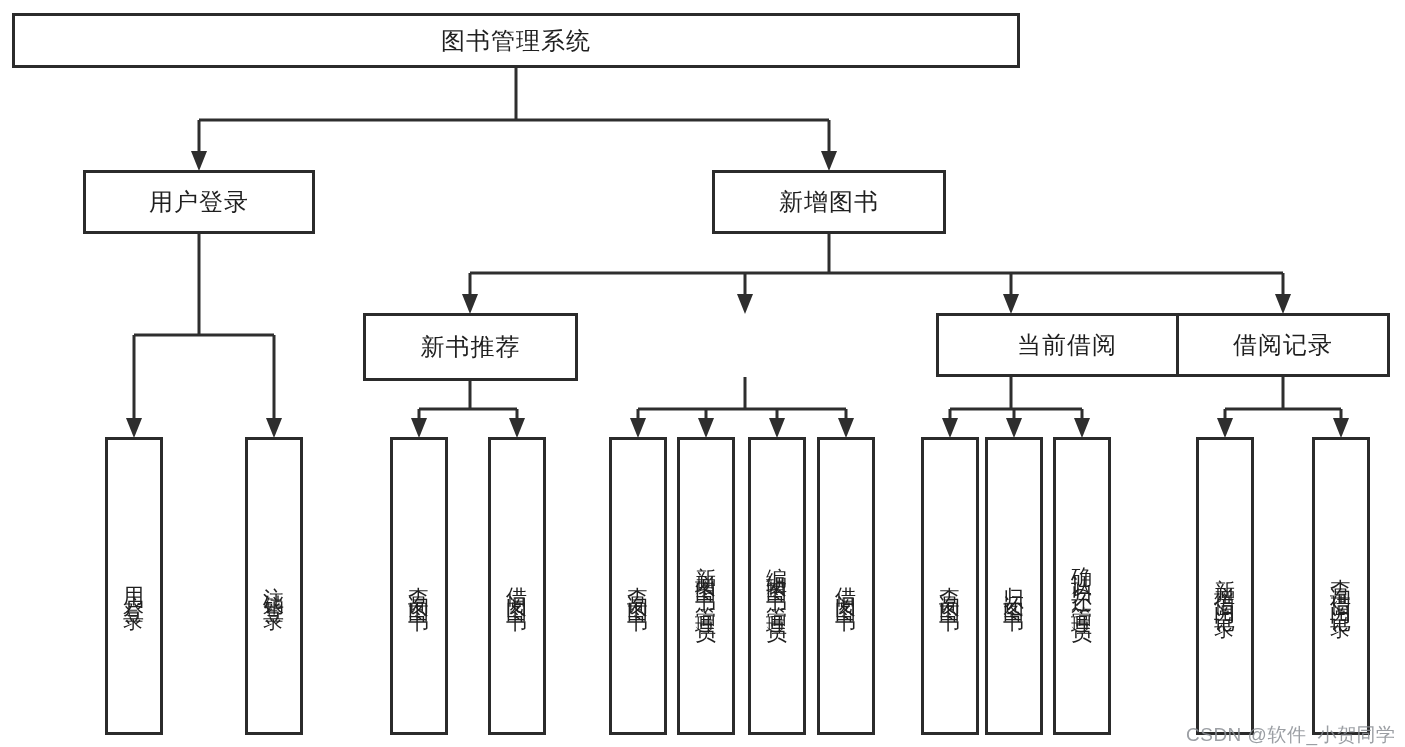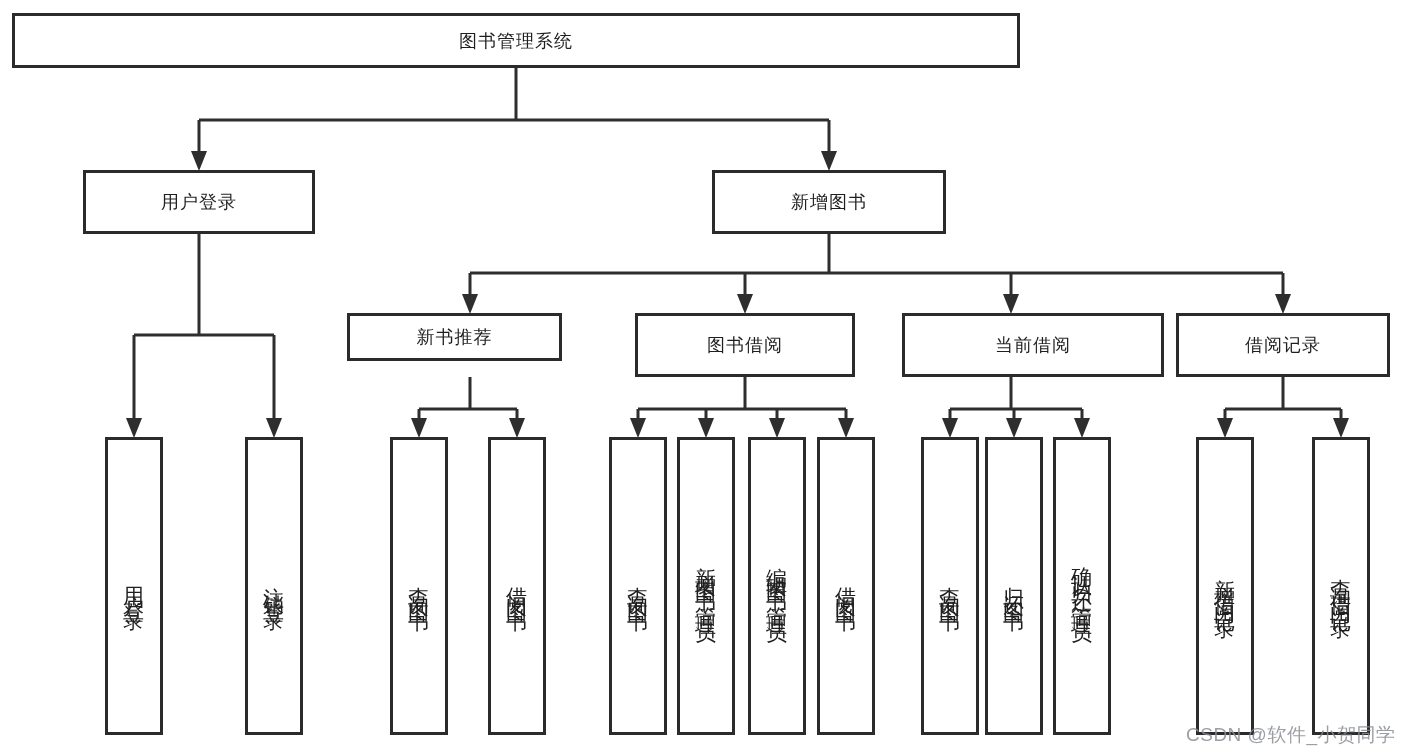--- a/index.html
+++ b/index.html
@@ -20,21 +20,21 @@
   }
   .wires{position:absolute;left:0;top:0;width:1405px;height:747px;}
   .wires path{stroke:var(--line);stroke-width:3;fill:none;}
   .wires polygon{fill:var(--line);stroke:none;}
   .box{
     position:absolute;
     box-sizing:border-box;
     background:#fff;
     border:3px solid var(--box-border);
     display:flex;align-items:center;justify-content:center;
-    font-size:18px;
+    font-size:24px;
     letter-spacing:1px;
     white-space:nowrap;
     z-index:2;
   }
   .vbox{
     writing-mode:vertical-rl;
     text-orientation:mixed;
     font-size:21px;
     letter-spacing:8px;
     line-height:1;
@@ -103,23 +103,22 @@
       <polygon points="1217,418 1233,418 1225,438"></polygon>
       <polygon points="1333,418 1349,418 1341,438"></polygon>
     </g>
   </svg>
 
   <div class="box" style="left:12px;top:13px;width:1008px;height:55px">图书管理系统</div>
 
   <div class="box" style="left:83px;top:170px;width:232px;height:64px">用户登录</div>
   <div class="box" style="left:712px;top:170px;width:234px;height:64px">新增图书</div>
 
-  <div class="box" style="left:347px;top:313px;width:215px;height:48px">新书推荐</div>
-  <div class="box" style="left:635px;top:313px;width:220px;height:64px">图书借阅</div>
-  <div class="box" style="left:902px;top:313px;width:262px;height:64px">当前借阅</div>
+  <div class="box" style="left:363px;top:313px;width:215px;height:68px">新书推荐</div>
+  <div class="box" style="left:936px;top:313px;width:262px;height:64px">当前借阅</div>
   <div class="box" style="left:1176px;top:313px;width:214px;height:64px">借阅记录</div>
 
   <div class="box vbox" style="left:105px;top:437px;width:58px;height:298px">用户登录</div>
   <div class="box vbox" style="left:245px;top:437px;width:58px;height:298px">注销登录</div>
 
   <div class="box vbox" style="left:390px;top:437px;width:58px;height:298px">查询图书</div>
   <div class="box vbox" style="left:488px;top:437px;width:58px;height:298px">借阅图书</div>
 
   <div class="box vbox" style="left:609px;top:437px;width:58px;height:298px">查询图书</div>
   <div class="box vbox" style="left:677px;top:437px;width:58px;height:298px">新增图书（管理员）</div>

